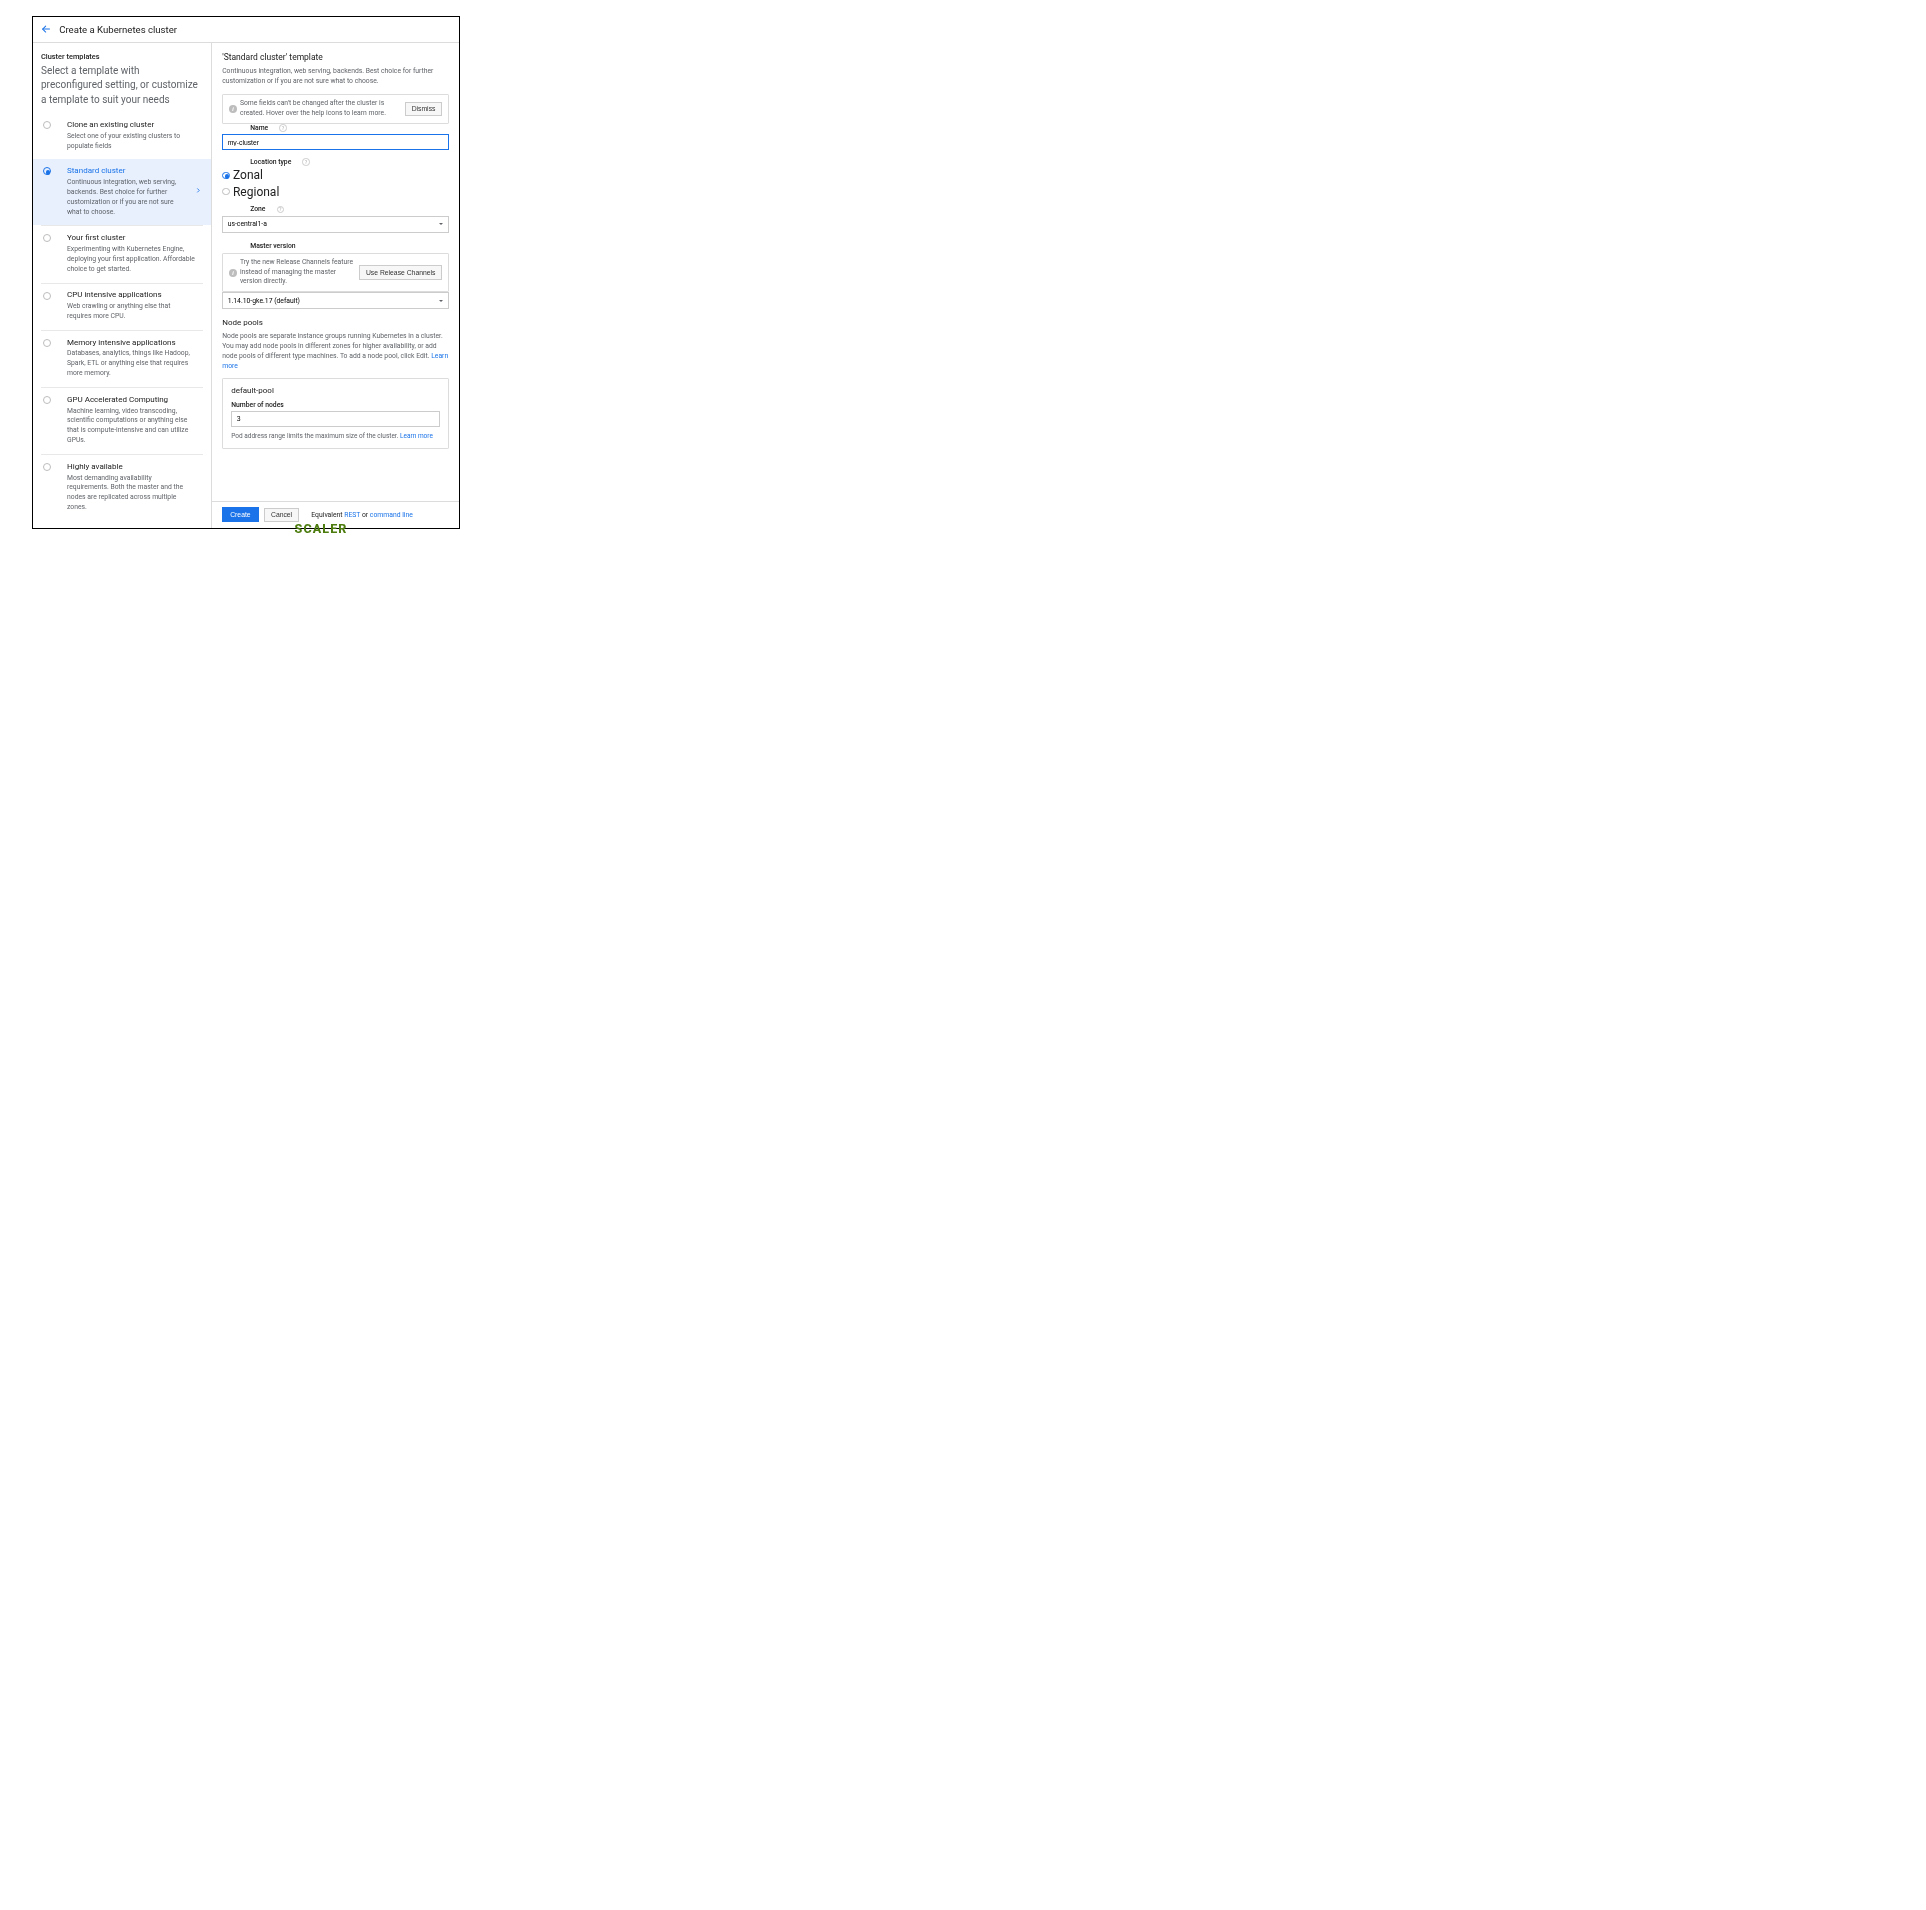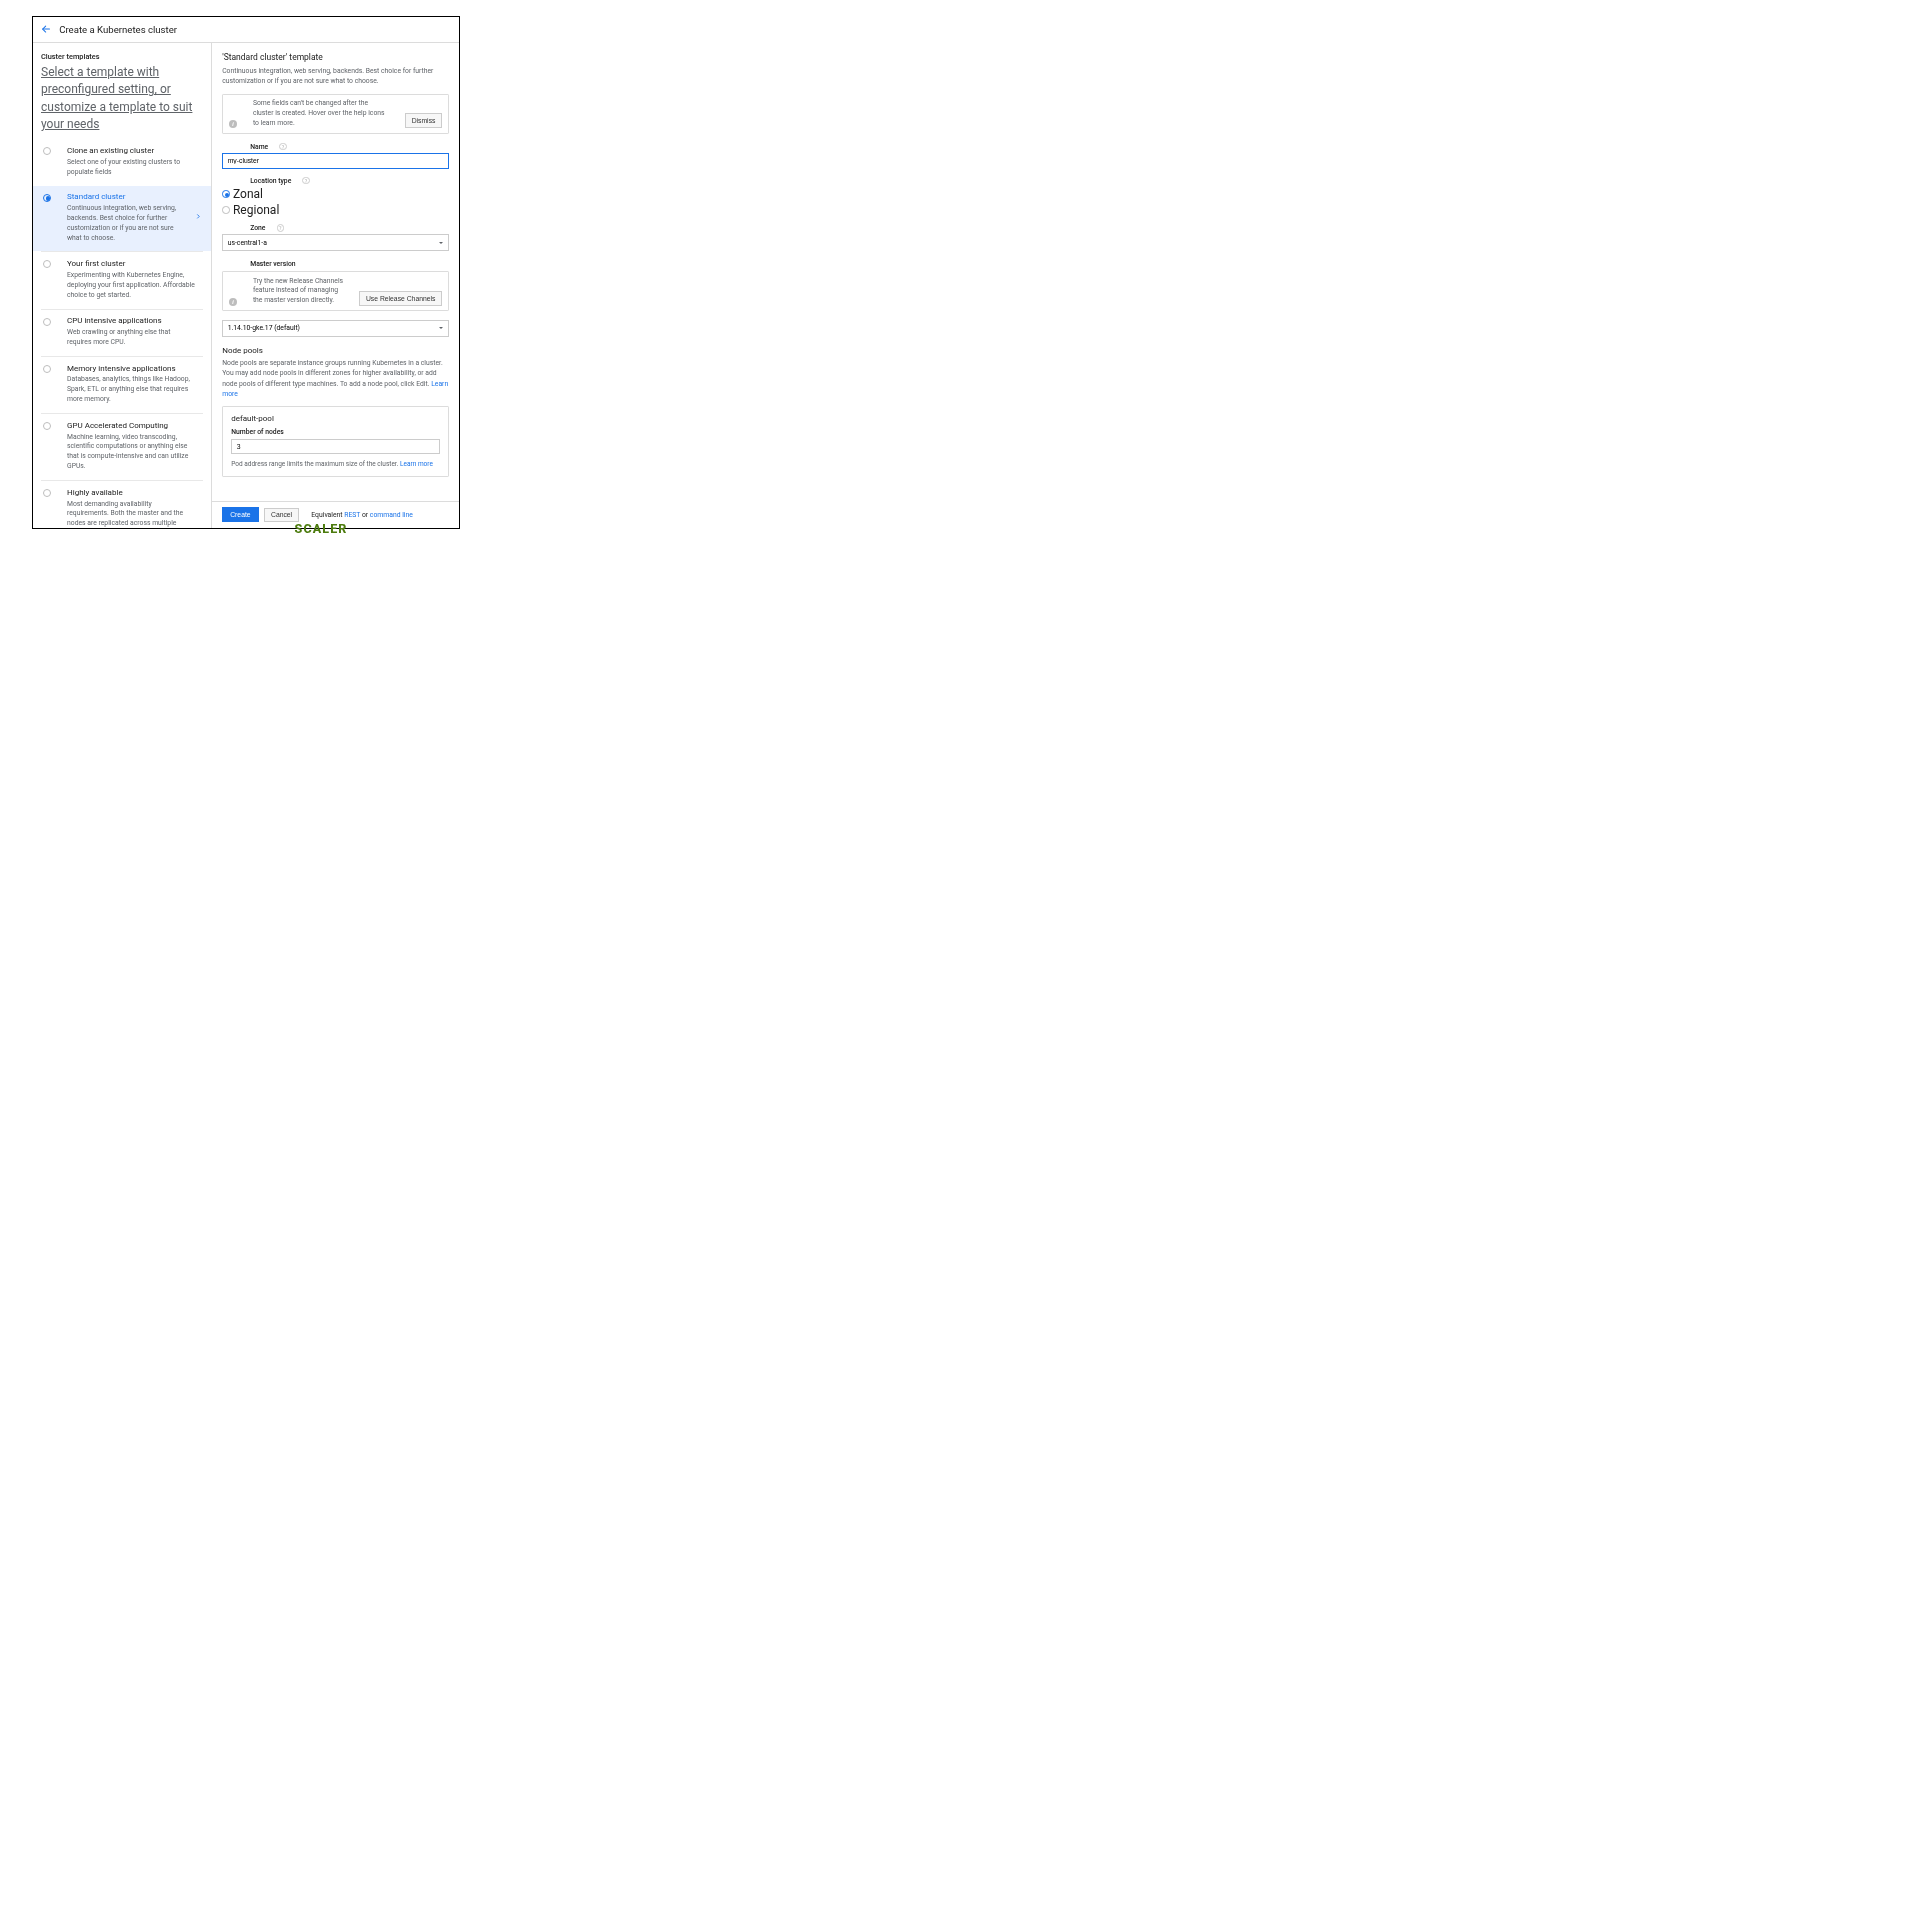--- a/index.html
+++ b/index.html
@@ -54,24 +54,23 @@
   .templates-head {
     padding: 9px 8px 5.7px 8px;
   }
   .templates-head h3 {
     font-size: 7.4px;
     font-weight: 500;
     color: #212121;
     margin-bottom: 3.4px;
   }
   .templates-head p {
-    font-size: 12px;
+    font-size: 10px;
     color: #5f6368;
     line-height: 1.45;
-    text-decoration: underline;
   }
   .template-list {
     flex: 1;
     overflow-y: auto;
     padding-bottom: 4.5px;
   }
   .template-item {
     position: relative;
     padding: 6.8px 8px 8px 26px;
     border-top: 0.6px solid #e8e8e8;
@@ -146,23 +145,23 @@
     font-size: 6.8px;
     color: #5f6368;
     line-height: 1.5;
     margin-bottom: 8px;
   }
   .info-box {
     border: 0.6px solid #dcdcdc;
     border-radius: 1.1px;
     padding: 4.5px 5.7px;
     display: flex;
-    align-items: flex-end;
-    gap: 16px;
-    margin-bottom: 9px;
+    align-items: center;
+    gap: 3px;
+    margin-bottom: 0;
     font-size: 6.8px;
     color: #5f6368;
   }
   .info-box .info-icon {
     width: 8px; height: 8px;
     border-radius: 50%;
     background: #bdbdbd;
     color: #fff;
     display: flex;
     align-items: center;

